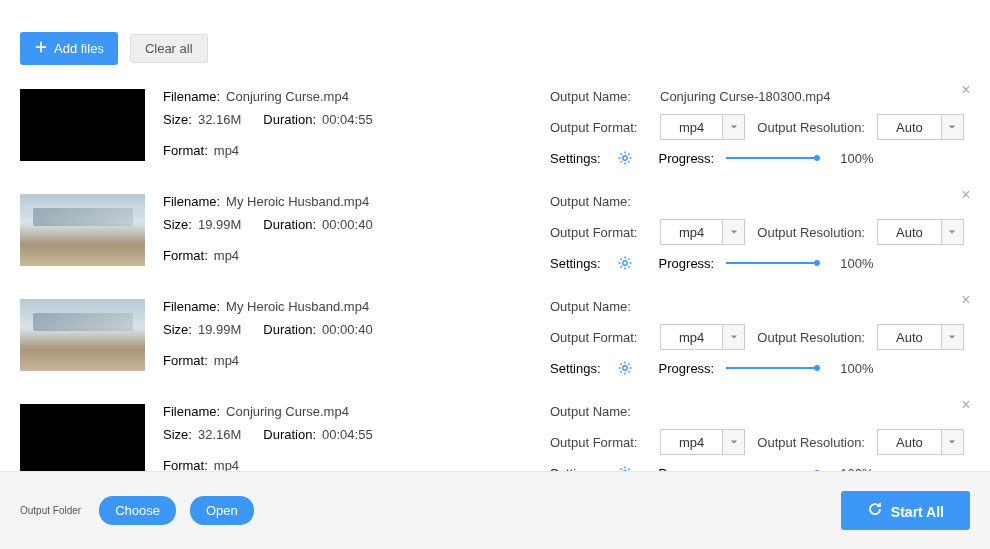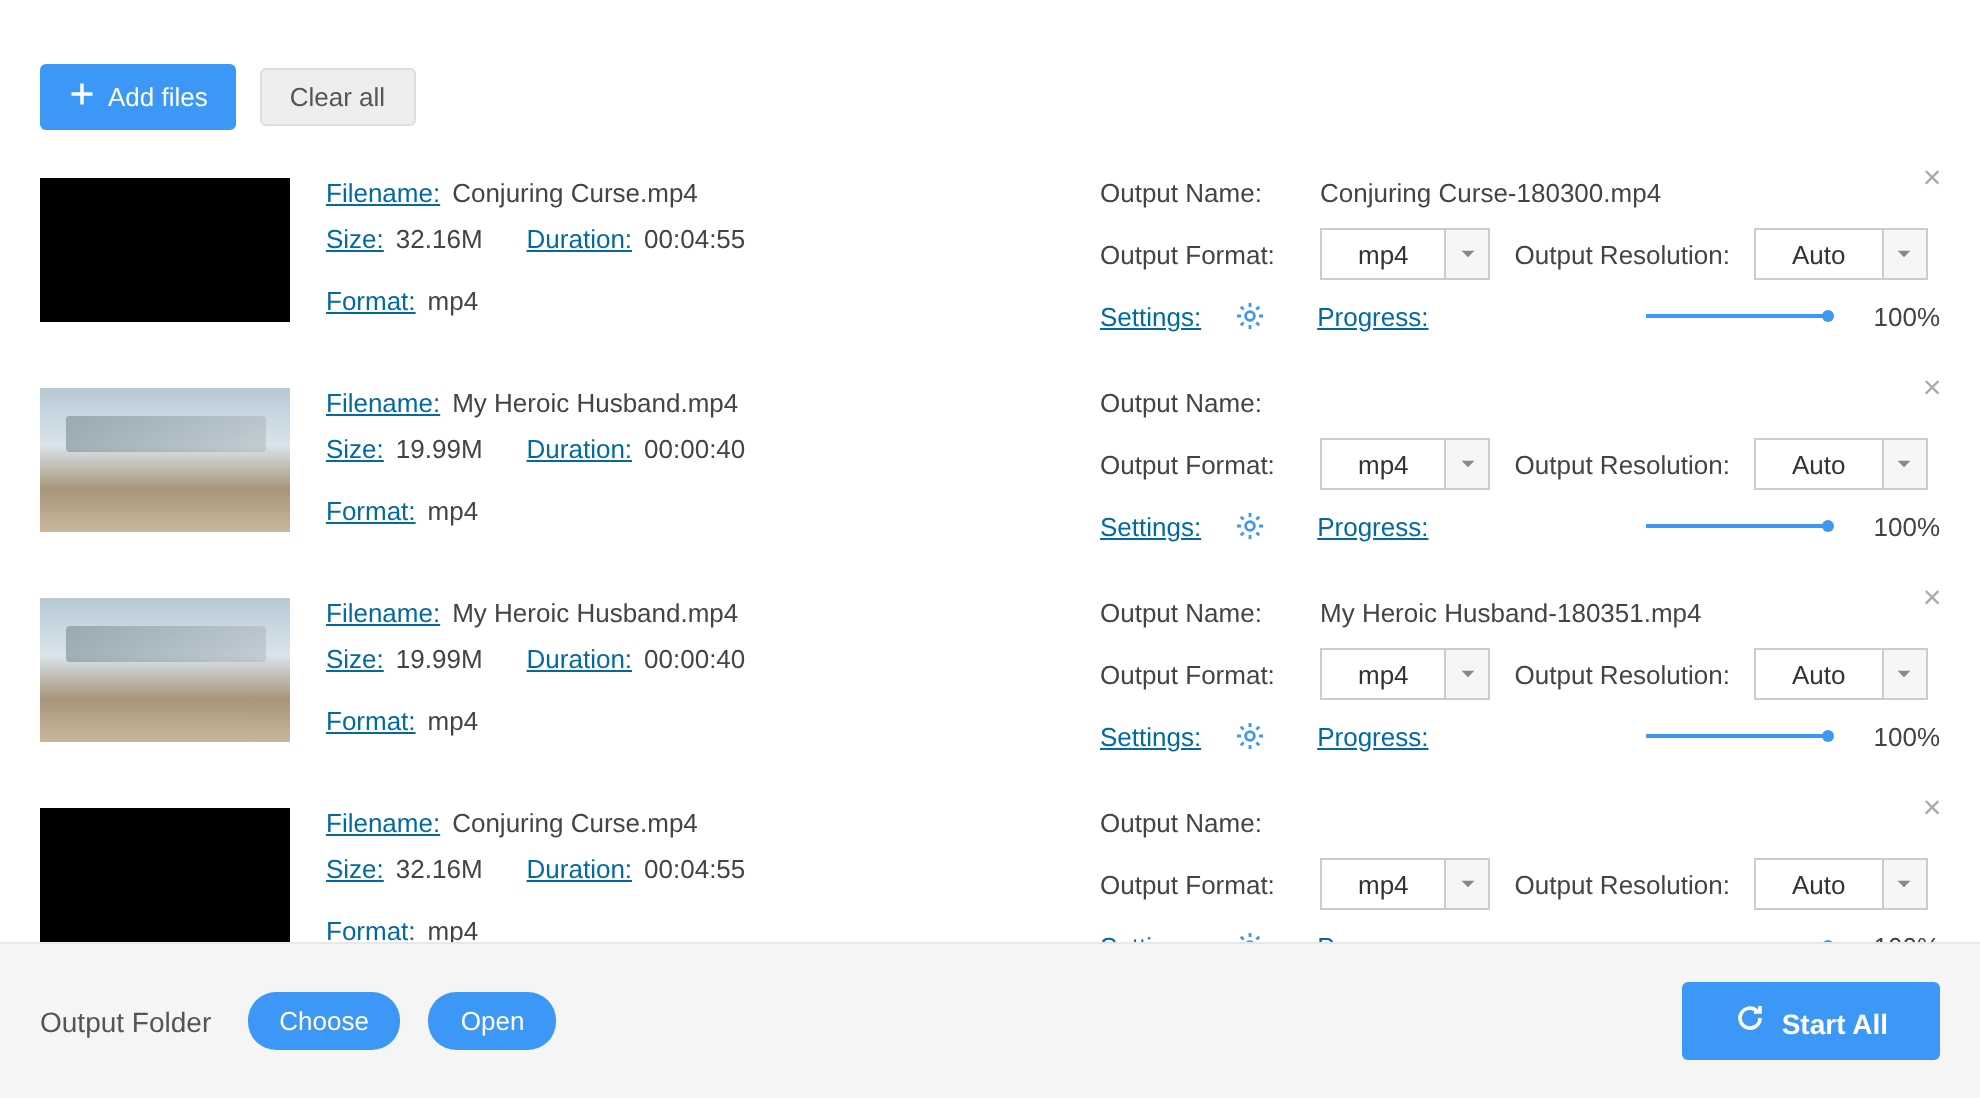--- a/index.html
+++ b/index.html
@@ -12,40 +12,40 @@
 .btn-blue { background: #3d97f7; color: #fff; padding: 7px 16px; border-radius: 14px; }
 .icon { display: inline-block; }
 .list { overflow-y: auto; height: 400px; padding: 0 20px; }
 .row { display: flex; padding: 14px 0; position: relative; border-bottom: 0; }
 .thumb { width: 125px; height: 72px; flex-shrink: 0; background: #000; }
 .thumb.img { background: linear-gradient(180deg, #b8c9d4 0%, #d9e4eb 40%, #a8957a 70%, #c8b89a 100%); position: relative; overflow: hidden; }
 .thumb.img::before { content: ""; position: absolute; top: 20%; left: 10%; right: 10%; height: 25%; background: linear-gradient(90deg, rgba(120,140,150,0.6), rgba(160,170,175,0.4)); border-radius: 2px; }
 .left { width: 405px; padding-left: 18px; display: flex; flex-direction: column; gap: 8px; }
 .right { flex: 1; display: flex; flex-direction: column; gap: 10px; position: relative; }
 .line { display: flex; align-items: center; font-size: 13px; }
-.lbl { color: #0369a1; text-decoration: underline; }
+.lbl { color: #000000; }
 .val { color: #444; text-align: right; }
 .line .lbl { min-width: 0; }
 .gap1 { margin-right: 6px; }
 .gap2 { margin-left: 22px; }
 .outrow { display: flex; align-items: center; gap: 12px; }
 .outlbl { min-width: 98px; color: #444; }
 .select { display: inline-flex; align-items: center; border: 1px solid #ccc; height: 26px; }
 .select .sval { padding: 0 18px; font-size: 13px; color: #333; }
 .select .caret { width: 22px; height: 100%; display: flex; align-items: center; justify-content: center; border-left: 1px solid #ccc; background: #f6f6f6; }
 .caret svg { width: 8px; height: 8px; }
 .gear { color: #3d97f7; display: inline-flex; margin-left: 4px; }
 .gear svg { width: 16px; height: 16px; }
-.prog { flex: 1; display: flex; align-items: center; gap: 22px; justify-content: flex-end; }
+.prog { flex: 1; display: flex; align-items: center; gap: 22px; }
 .bar { flex: 1; max-width: 92px; height: 2px; background: #3d97f7; position: relative; }
 .bar::after { content: ""; position: absolute; right: -2px; top: -2px; width: 6px; height: 6px; border-radius: 50%; background: #3d97f7; }
 .pct { font-size: 13px; color: #444; }
 .close { position: absolute; right: -5px; top: -8px; color: #aaa; cursor: pointer; font-size: 16px; width: 18px; height: 18px; display: flex; align-items: center; justify-content: center; }
 .footer { position: absolute; bottom: 0; left: 0; right: 0; height: 78px; background: #f5f5f5; display: flex; align-items: center; padding: 0 20px; gap: 14px; border-top: 1px solid #e8e8e8; }
-.footer-lbl { font-size: 14px; color: #555; margin-right: 4px; white-space: nowrap; text-align: right; }
+.footer-lbl { font-size: 10px; color: #555; margin-right: 4px; white-space: nowrap; text-align: right; }
 .path-input { flex: 0 0 290px; height: 30px; border: 1px solid #e0e0e0; background: #fff; padding: 0 10px; font-size: 13px; color: #555; }
 .spacer { flex: 1; }
 .start { display: inline-flex; align-items: flex-end; gap: 8px; background: #3d97f7; color: #fff; padding: 10px 26px; border-radius: 3px; font-size: 14px; font-weight: 600; cursor: pointer; }
 .refresh svg { width: 16px; height: 16px; }
 </style>
 </head>
 <body>
 
 <div class="toolbar">
   <button class="btn btn-primary">
@@ -194,21 +194,20 @@
         </div>
       <div class="line" style="margin-top:8px">
           <span class="lbl gap1">Format:</span> 
           <span class="val">mp4</span>
         </div>
     </div>
     <div class="right">
       <div class="close">×</div>
       <div class="outrow">
           <span class="outlbl">Output Name:</span>
-          <span class="val">My Heroic Husband-180351.mp4</span>
         </div>
       <div class="outrow">
         <span class="outlbl">Output Format:</span>
         <span class="select">
             <span class="sval">mp4</span>
             <span class="caret">
               <svg viewBox="0 0 10 10" fill="#888">
                 <path d="M1 3l4 4 4-4z"></path>
               </svg>
             </span>

